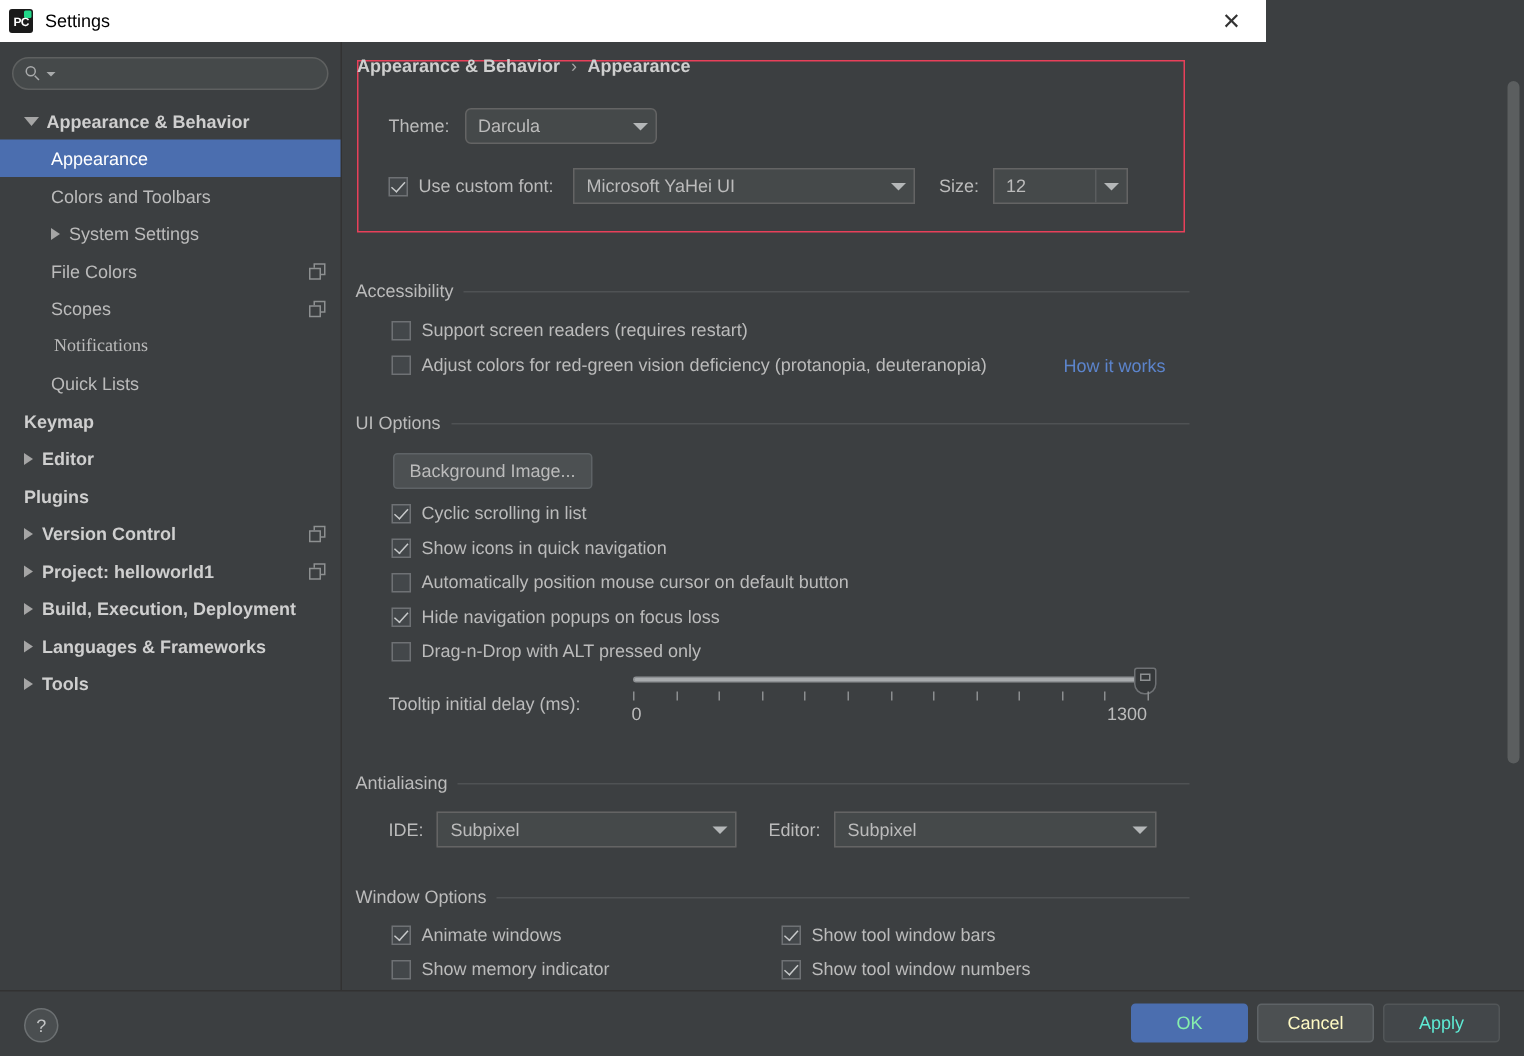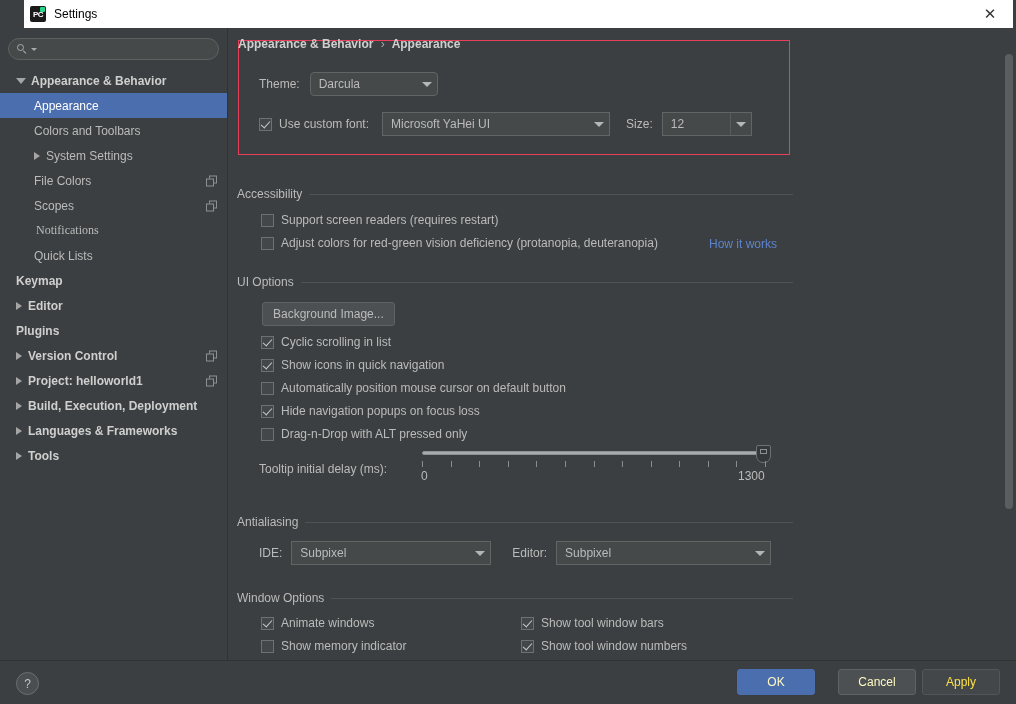--- a/index.html
+++ b/index.html
@@ -9,24 +9,24 @@
     background: #3c3f41;
     font-family: "Liberation Sans", sans-serif;
     font-size: 12px;
     color: #bbbbbb;
     -webkit-font-smoothing: antialiased;
   }
   .window { position: relative; width: 1016px; height: 704px; background: #3c3f41; }
 
   
   .titlebar {
-    position: absolute; left: 0; top: 0; width: 989px; height: 28px;
+    position: absolute; left: 0; top: 0; width: 844px; height: 28px;
     background: #ffffff;
     border-bottom: 1px solid #c8c8c8;
-    display: flex; align-items: center; margin-left: 24px;
+    display: flex; align-items: center;
   }
   .title-logo {
     width: 16px; height: 16px; margin-left: 6px; margin-right: 8px;
     background: #1a1a1a; border-radius: 2px;
     display: flex; align-items: center; justify-content: center;
     font-size: 8px; font-weight: bold; color: #ffffff; letter-spacing: -0.5px;
     position: relative;
   }
   .title-logo::after{
     content:""; position:absolute; right:1px; top:1px; width:5px; height:5px;
@@ -212,23 +212,23 @@
     position: absolute; left: 16px; top: 11px; width: 21px; height: 21px;
     border-radius: 50%; border: 1px solid #6c7072; background: #4a4e50;
     display: flex; align-items: center; justify-content: center;
     font-size: 12px; color: #c3c5c6;
   }
   .dlg-btn {
     position: absolute; top: 8px; height: 26px; width: 78px;
     display: flex; align-items: center; justify-content: center;
     font-size: 12px; border-radius: 3px; box-sizing: border-box;
   }
-  .dlg-btn.primary { background: #4b6eaf; border: 1px solid #4b6eaf; color: #fef9c3; left: 737px; }
+  .dlg-btn.primary { background: #4b6eaf; border: 1px solid #4b6eaf; color: #86efac; left: 754px; }
   .dlg-btn.normal  { background: #4c5052; border: 1px solid #5e6366; color: #fef9c3; left: 838px; }
-  .dlg-btn.disabled{ background: #43474a; border: 1px solid #525658; color: #fde047; left: 922px; }
+  .dlg-btn.disabled{ background: #43474a; border: 1px solid #525658; color: #5eead4; left: 922px; }
 </style>
 </head>
 <body>
 
 <div class="window">
 
   <div class="titlebar">
     <div class="title-logo">
       <span>PC</span>
     </div>

